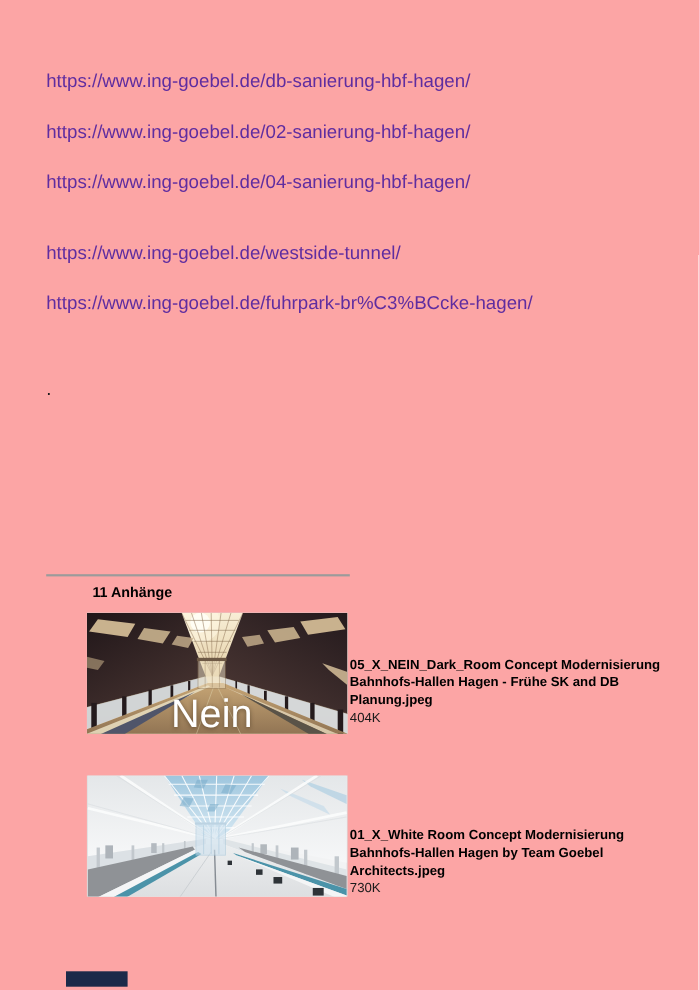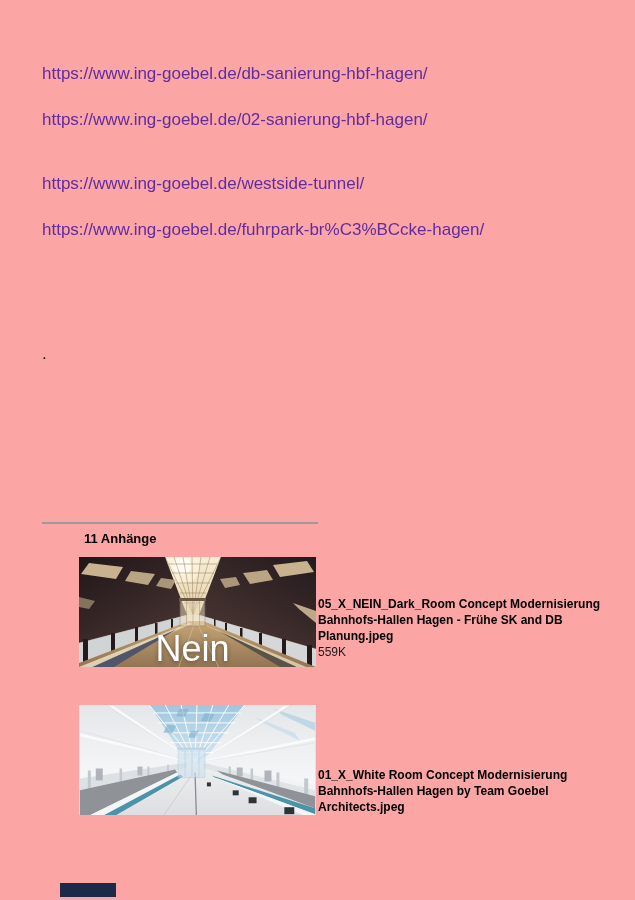--- a/index.html
+++ b/index.html
@@ -35,20 +35,21 @@
   .partial-thumb { position:absolute; left:60px; top:883px; width:56px; height:14px; background:#1c2a49; }
 </style>
 </head>
 <body>
 
 <div class="page">
 
   <div class="links">
     <p class="link">https://www.ing-goebel.de/db-sanierung-hbf-hagen/</p>
     <p class="link">https://www.ing-goebel.de/02-sanierung-hbf-hagen/</p>
+    <p class="link">https://www.ing-goebel.de/04-sanierung-hbf-hagen/</p>
     <p class="link spaced">https://www.ing-goebel.de/westside-tunnel/</p>
     <p class="link">https://www.ing-goebel.de/fuhrpark-br%C3%BCcke-hagen/</p>
   </div>
   <div class="dot">.</div>
 
   <div class="att-divider"></div>
   <div class="att-header">11 Anhänge</div>
 
   <div class="att-row row1">
     <div class="thumb">
@@ -135,21 +136,21 @@
         <rect x="101" y="42" width="25" height="27" fill="#f0e4c8" opacity="0.5" stroke="#8d7557" stroke-width="0.8"></rect>
         <line x1="107.5" y1="43" x2="107.5" y2="68" stroke="#8d7557" stroke-width="0.5" opacity="0.7"></line>
         <line x1="114" y1="43" x2="114" y2="68" stroke="#8d7557" stroke-width="0.5" opacity="0.7"></line>
         <line x1="120.5" y1="43" x2="120.5" y2="68" stroke="#8d7557" stroke-width="0.5" opacity="0.7"></line>
         <rect x="100" y="41" width="27" height="3" fill="#6d5844"></rect>
       </svg>
       <div class="thumb-overlay-text">Nein</div>
     </div>
     <div class="att-text">
       <div class="att-name">05_X_NEIN_Dark_Room Concept Modernisierung Bahnhofs-Hallen Hagen - Frühe SK and DB Planung.jpeg</div>
-      <div class="att-size">559K</div>
+      <div class="att-size">404K</div>
     </div>
   </div>
 
   <div class="att-row row2">
     <div class="thumb">
       <svg viewBox="0 0 237 132" xmlns="http://www.w3.org/2000/svg">
         <defs>
           <linearGradient id="sky2" x1="0" y1="0" x2="0" y2="1">
             <stop offset="0" stop-color="#9ec6de"></stop>
               <stop offset="1" stop-color="#d8e9f3"></stop>
@@ -234,18 +235,19 @@
         <g fill="#2e3338">
           <rect x="128" y="78" width="4" height="4"></rect>
           <rect x="154" y="86" width="6" height="5"></rect>
           <rect x="170" y="93" width="8" height="6"></rect>
           <rect x="206" y="103" width="10" height="7"></rect>
         </g>
       </svg>
     </div>
     <div class="att-text">
       <div class="att-name">01_X_White Room Concept Modernisierung Bahnhofs-Hallen Hagen by Team Goebel Architects.jpeg</div>
+      <div class="att-size">730K</div>
     </div>
   </div>
 
   <div class="partial-thumb"></div>
 
 </div>
 
 </body></html>

